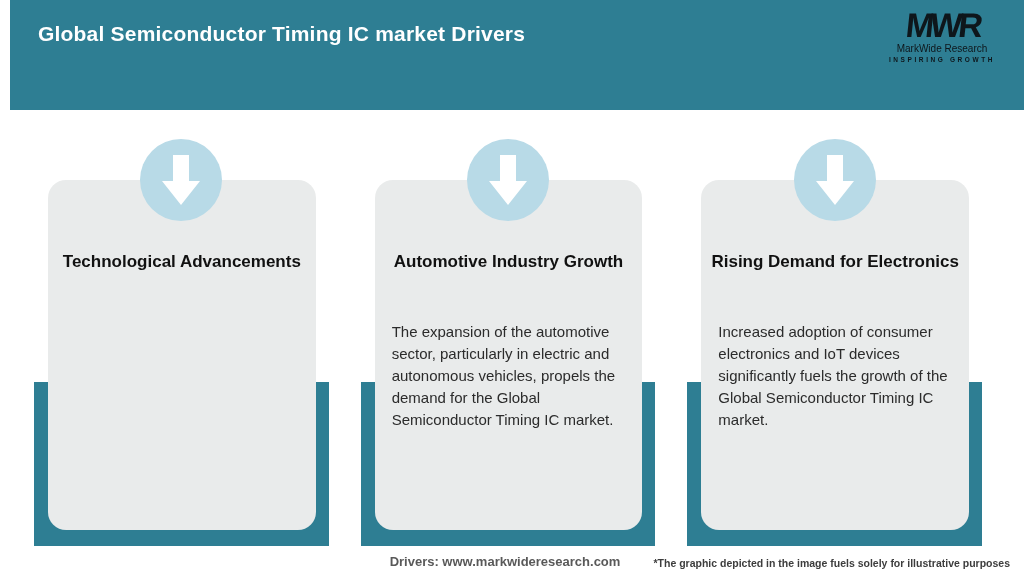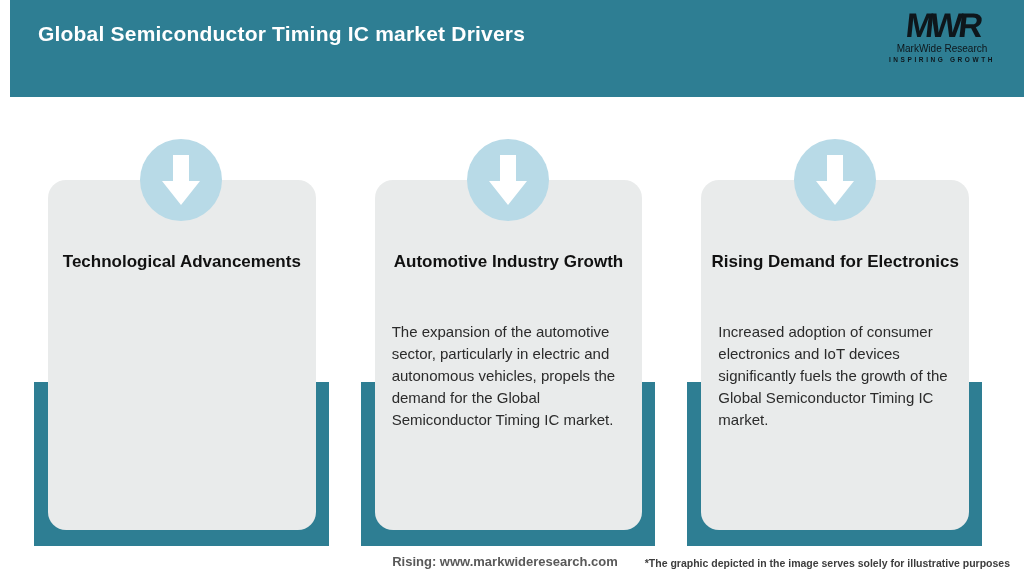--- a/index.html
+++ b/index.html
@@ -15,21 +15,21 @@
     --card-bg: #E9EBEB;
     --circle-blue: #B8DAE7;
     --title-text: #111111;
     --body-text: #2B2B2B;
     --source-text: #595959;
   }
 
   
   .header {
     position: absolute; left: 10px; top: 0;
-    width: 1014px; height: 97px;
+    width: 1014px; height: 110px;
     background: var(--teal);
   }
   .header-title {
     position: absolute; left: 28px; top: 22px;
     color: #ffffff; font-weight: bold; font-size: 21px;
     letter-spacing: 0.2px;
   }
   .logo {
     position: absolute; right: 22px; top: 8px;
     width: 120px; text-align: center; color: #0E161B;
@@ -140,14 +140,14 @@
     </div>
     <div class="circle">
       <svg width="38" height="52" viewBox="0 0 38 52">
           <polygon points="11,0 27,0 27,26 38,26 19,50 0,26 11,26" fill="#FFFFFF"></polygon>
         </svg>
     </div>
   </div>
 
 </div>
 
-<div class="source">Rising: www.markwideresearch.com</div>
-<div class="disclaimer">*The graphic depicted in the image serves solely for illustrative purposes</div>
+<div class="source">Drivers: www.markwideresearch.com</div>
+<div class="disclaimer">*The graphic depicted in the image fuels solely for illustrative purposes</div>
 
 </body></html>

